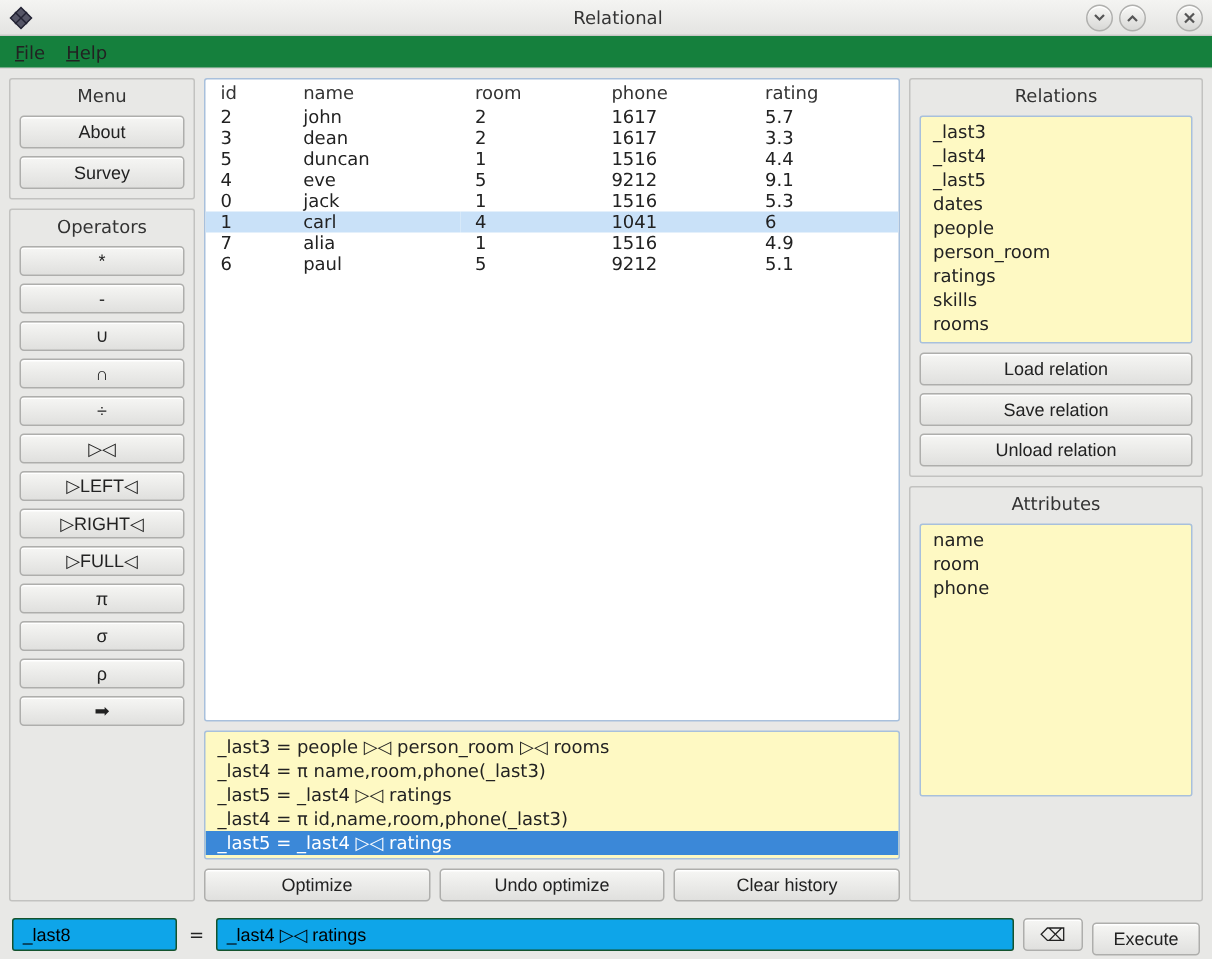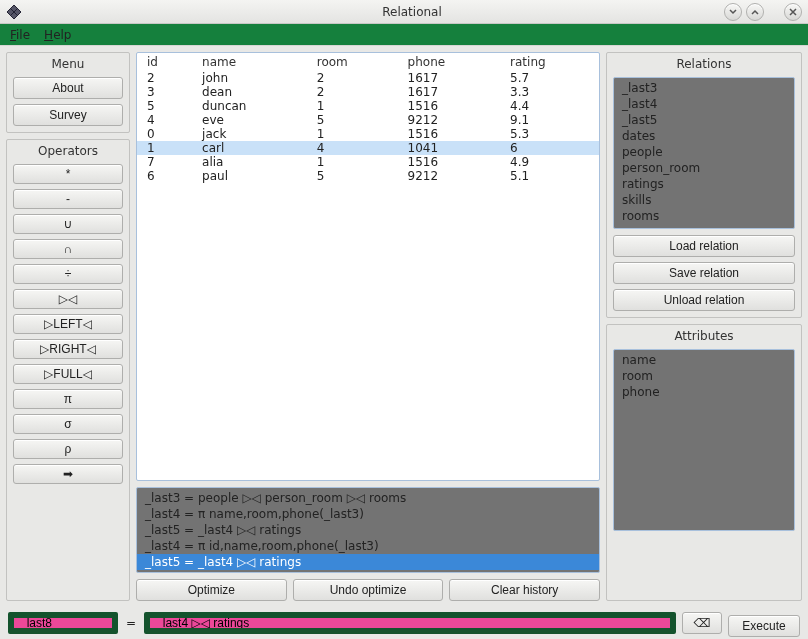--- a/index.html
+++ b/index.html
@@ -96,21 +96,21 @@
     cursor:pointer;
     color:#222;
     box-shadow: inset 0 1px 0 #fff;
   }
   .btn + .btn { margin-top:5px; }
   .btn-row { display:flex; gap:6px; }
   .btn-row .btn { flex:1; margin-top:0; }
 
   
   .listbox {
-    background:#737373;
+    background:#fef9c3;
     border:1px solid #a8c0dc;
     border-radius:2px;
     overflow:auto;
     font-size:12px;
     line-height:16px;
     padding:2px 0;
   }
   .listbox .row {
     padding: 0 8px;
     white-space: pre;
@@ -155,22 +155,22 @@
   
   .bottombar {
     height: 32px;
     display:flex;
     align-items:center;
     gap:6px;
     padding:4px 8px;
     background:#e8e8e6;
   }
   .textfield {
-    background:#ec4899;
-    border:6px solid #14532d;
+    background:#0ea5e9;
+    border:1px solid #14532d;
     border-radius:2px;
     padding:3px 6px;
     font-size:12px;
     height:22px;
   }
   .bottombar .eq { padding:0 2px; }
   .icon-btn {
     width:40px;
   }
 

